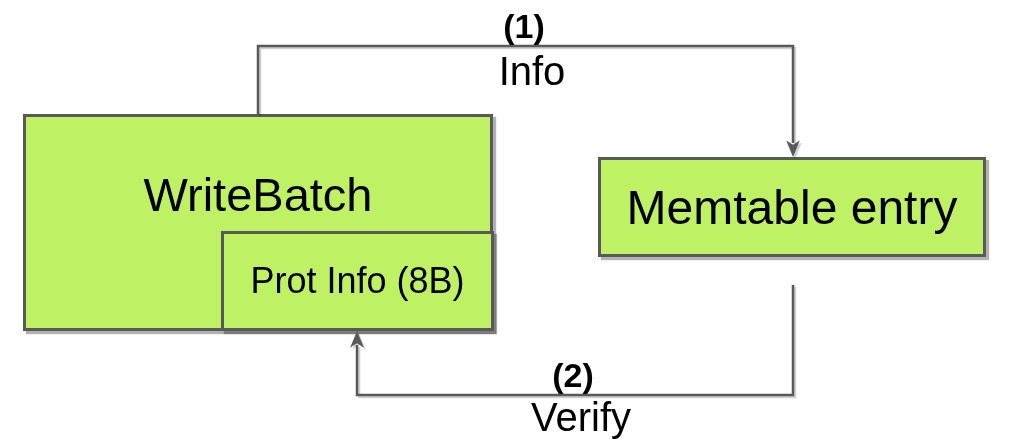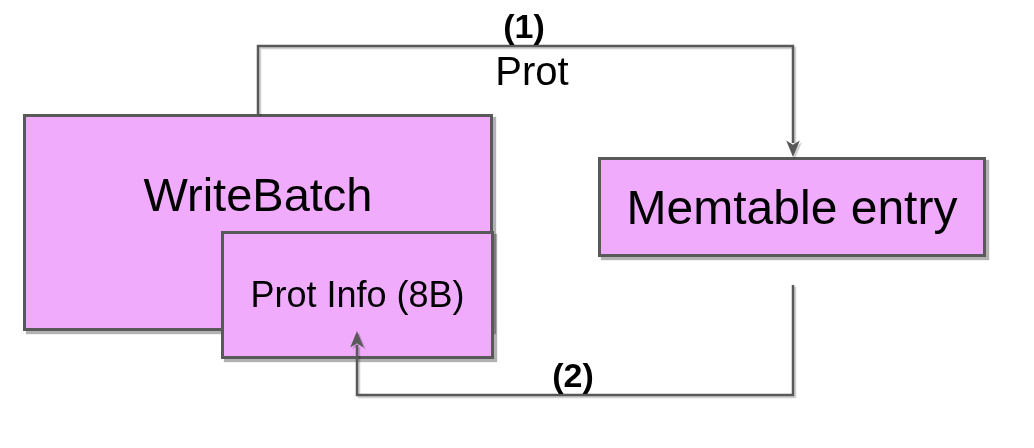--- a/index.html
+++ b/index.html
@@ -11,42 +11,42 @@
   .canvas {
     position: relative;
     width: 1034px;
     height: 448px;
     background: #ffffff;
     overflow: hidden;
   }
   .node {
     position: absolute;
     box-sizing: border-box;
-    background: #f0abfc;
+    background: #bef264;
     border: 3px solid #595959;
     box-shadow: 3px 3px 1px rgba(0,0,0,0.30);
     color: #000000;
   }
   .node-write-batch {
     left: 23px; top: 114px;
     width: 470px; height: 217px;
   }
   .wb-label {
     position: absolute;
     left: 0; right: 0; top: 0;
     height: 155px;
     display: flex;
     align-items: center;
     justify-content: center;
     font-size: 47px;
     white-space: nowrap;
   }
   .node-prot-info {
     left: 221px; top: 231px;
-    width: 273px; height: 128px;
+    width: 273px; height: 100px;
     display: flex;
     align-items: center;
     justify-content: center;
     font-size: 36px;
     white-space: nowrap;
   }
   .node-memtable {
     left: 598px; top: 157px;
     width: 388px; height: 100px;
     display: flex;
@@ -108,16 +108,17 @@
   </div>
 
   <svg class="connectors" width="1034" height="448" viewBox="0 0 1034 448">
     <path class="conn" d="M 258 114 L 258 46 L 793 46 L 793 143"></path>
     <path class="arrowhead" d="M 793 157 L 786.2 140.5 L 793 144.8 L 799.8 140.5 Z"></path>
     <path class="conn" d="M 793 285 L 793 395 L 357 395 L 357 345"></path>
     <path class="arrowhead" d="M 357 331 L 350.2 347.5 L 357 343.2 L 363.8 347.5 Z"></path>
   </svg>
 
   <div class="edge-label edge-step lbl-copy-step">(1)</div>
-  <div class="edge-label edge-word lbl-copy-word">Prot</div>
+  <div class="edge-label edge-word lbl-copy-word">Info</div>
   <div class="edge-label edge-step lbl-verify-step">(2)</div>
+  <div class="edge-label edge-word lbl-verify-word">Verify</div>
 
 </div>
 
 </body></html>

